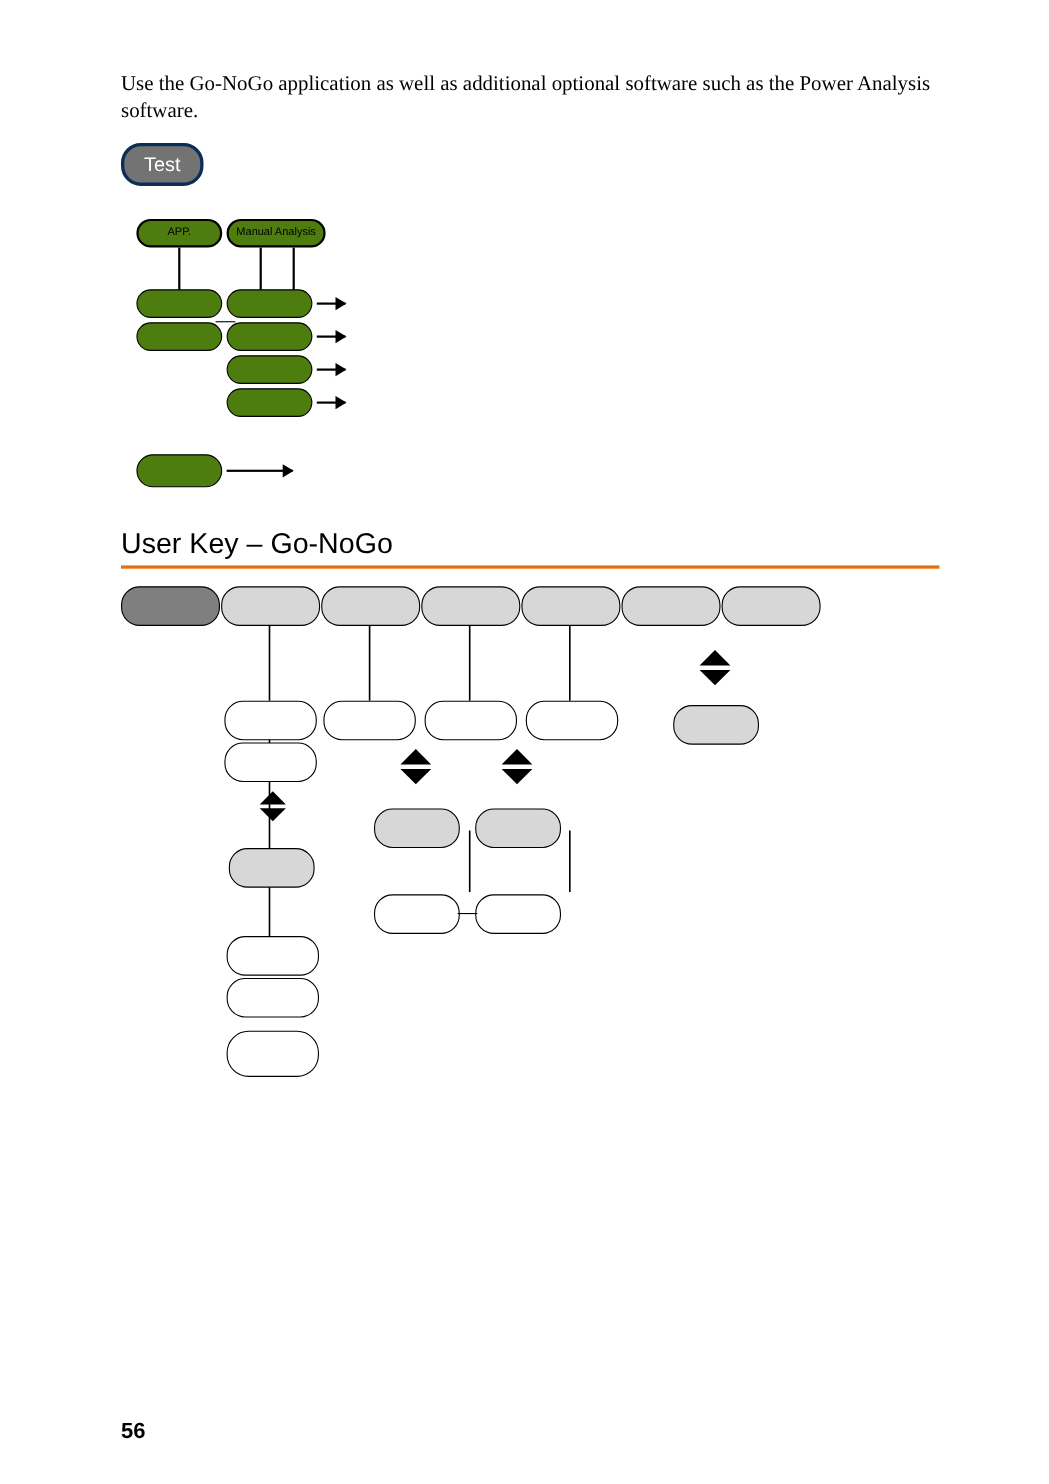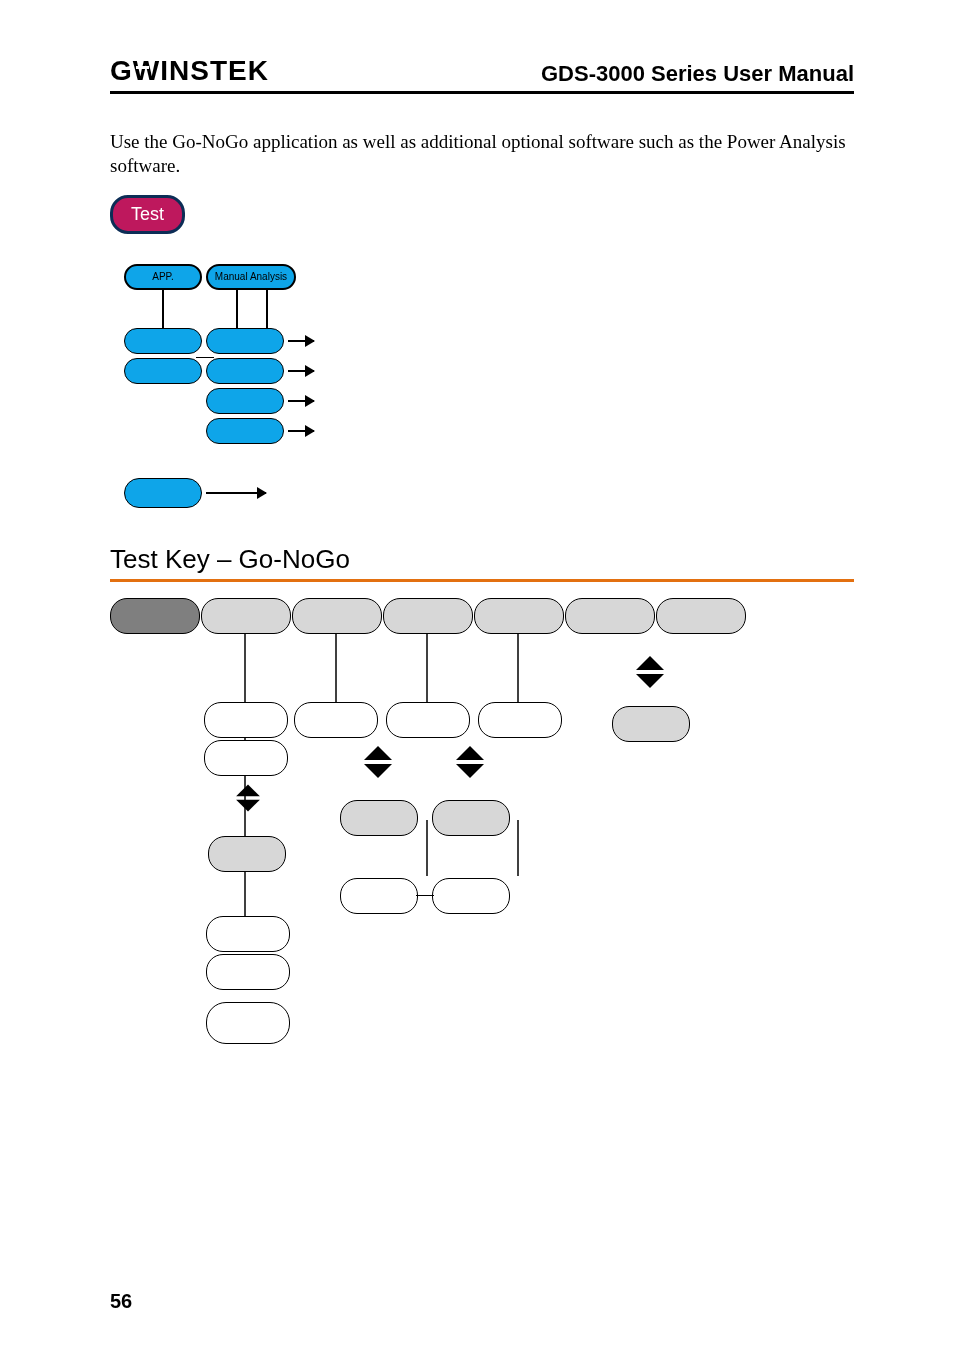--- a/index.html
+++ b/index.html
@@ -5,23 +5,23 @@
   html,body{margin:0;padding:0;background:#fff;font-family:Georgia, "Times New Roman", serif;color:#000;}
   .page{width:954px;height:1349px;box-sizing:border-box;padding:55px 100px 40px 110px;position:relative;}
   .hdr{display:flex;justify-content:space-between;align-items:flex-end;border-bottom:3px solid #000;padding-bottom:4px;margin-bottom:36px;}
   .logo{font-family:Arial, Helvetica, sans-serif;font-weight:900;font-size:28px;letter-spacing:1px;position:relative;}
   .logo .lbreak{display:inline-block;width:13px;height:3px;background:#fff;position:absolute;left:26px;top:11px;}
   .hdr-title{font-family:"Trebuchet MS","Segoe UI",sans-serif;font-weight:700;font-size:22px;}
   h2.sec{font-family:"Trebuchet MS","Segoe UI",sans-serif;font-weight:400;font-size:26px;margin:0 0 10px 0;padding-bottom:4px;border-bottom:3px solid #e37010;}
   p.body{font-size:19px;margin:10px 0 16px 0;line-height:1.28;}
   .pagenum{position:absolute;left:110px;bottom:36px;font-family:"Trebuchet MS","Segoe UI",sans-serif;font-weight:700;font-size:20px;}
   
-  .test-btn{display:inline-block;background:#be185d;border:3px solid #0c2d56;color:#fff;font-family:Arial, Helvetica,sans-serif;font-size:18px;padding:6px 18px;border-radius:18px;text-align:center;margin-bottom:30px;}
+  .test-btn{display:inline-block;background:#737373;border:3px solid #0c2d56;color:#fff;font-family:Arial, Helvetica,sans-serif;font-size:18px;padding:6px 18px;border-radius:18px;text-align:center;margin-bottom:30px;}
   
-  .pill{display:inline-flex;align-items:center;justify-content:center;height:26px;box-sizing:border-box;border:1.5px solid #000;border-radius:13px;background:#0ea5e9;font-family:Arial,Helvetica,sans-serif;font-size:10px;white-space:nowrap;}
+  .pill{display:inline-flex;align-items:center;justify-content:center;height:26px;box-sizing:border-box;border:1.5px solid #000;border-radius:13px;background:#4d7c0f;font-family:Arial,Helvetica,sans-serif;font-size:10px;white-space:nowrap;}
   .pill.sel{border-width:2px;}
   
   .diag1{position:relative;height:280px;margin-left:14px;}
   .abs{position:absolute;}
   
   .vline{width:1.5px;background:#000;position:absolute;}
   .hline{height:1.5px;background:#000;position:absolute;}
   
   .arr-r{position:absolute;height:2px;background:#000;}
   .arr-r::after{content:"";position:absolute;right:-1px;top:-5px;border-left:10px solid #000;border-top:6px solid transparent;border-bottom:6px solid transparent;}
@@ -34,24 +34,20 @@
   .knob{position:absolute;width:40px;text-align:center;}
   .knob .up{width:0;height:0;border-left:14px solid transparent;border-right:14px solid transparent;border-bottom:14px solid #000;margin:0 auto 4px;}
   .knob .dn{width:0;height:0;border-left:14px solid transparent;border-right:14px solid transparent;border-top:14px solid #000;margin:0 auto;}
   svg{overflow:visible;}
 </style>
 </head>
 <body>
 
 <div class="page">
   
-  <div class="hdr">
-    <div class="logo"><span>GWINSTEK</span><span class="lbreak"></span></div>
-    <div class="hdr-title">GDS-3000 Series User Manual</div>
-  </div>
 
   
   <p class="body">Use the Go-NoGo application as well as additional optional software such as the Power Analysis software.</p>
 
   <div class="test-btn">Test</div>
 
   <div class="diag1">
 
     <div class="pill sel abs" style="left:0;top:0;width:78px;">APP.</div>
     <div class="pill sel abs" style="left:82px;top:0;width:90px;">Manual Analysis</div>
@@ -74,21 +70,21 @@
     <div class="arr-r" style="left:164px;top:136px;width:26px;"></div>
 
     <div class="pill abs" style="left:82px;top:154px;width:78px;"></div>
     <div class="arr-r" style="left:164px;top:166px;width:26px;"></div>
 
     <div class="pill abs" style="left:0;top:214px;width:78px;height:30px;border-radius:15px;"></div>
     <div class="arr-r" style="left:82px;top:228px;width:60px;"></div>
   </div>
 
   
-  <h2 class="sec">Test Key – Go-NoGo</h2>
+  <h2 class="sec">User Key – Go-NoGo</h2>
 
   <div class="diag2">
     <svg width="740" height="460" style="position:absolute;left:0;top:0;">
       <g stroke="#000" stroke-width="1.5" fill="none">
 
         <line x1="135" y1="36" x2="135" y2="106"></line>
         <line x1="226" y1="36" x2="226" y2="106"></line>
         <line x1="317" y1="36" x2="317" y2="106"></line>
         <line x1="408" y1="36" x2="408" y2="106"></line>
 

